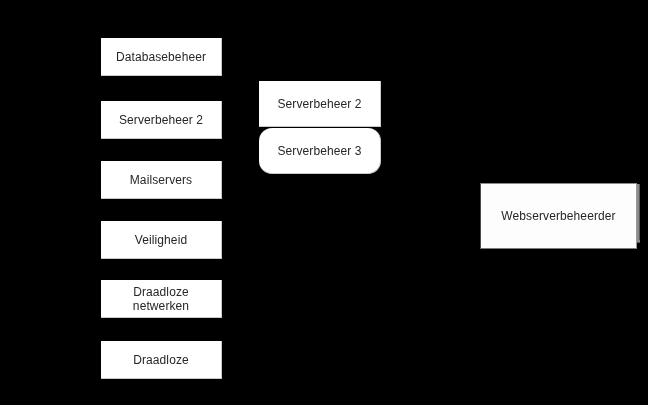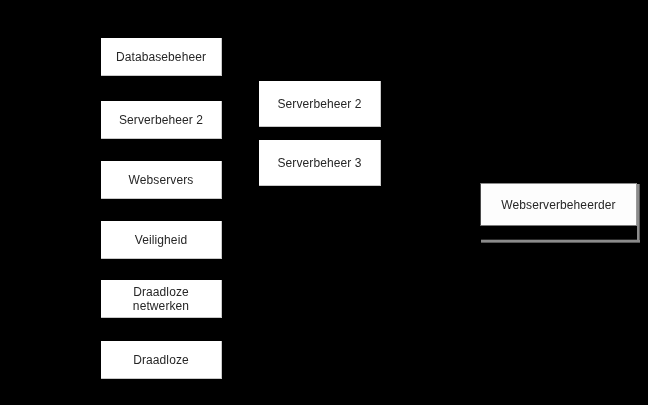--- a/index.html
+++ b/index.html
@@ -49,28 +49,28 @@
   .g1-4 { top: 280px; }
   .g1-5 { top: 341px; }
 
   
   .col2 {
     left: 259px;
     width: 122px;
     height: 46px;
   }
   .g2-0 { top: 81px; }
-  .g2-1 { top: 140px; }
+  .g2-1 { top: 128px; border-radius: 13px; }
 
   
   .col3 {
     left: 480px;
     top: 183px;
     width: 157px;
-    height: 43px;
+    height: 66px;
     background: #fdfdfd;
     border-top: 1px solid #8a8a8a;
     border-left: 1px solid #4a4a4a;
     border-right: 1px solid #9a9a9a;
     border-bottom: 1px solid #7a7a7a;
     font-size: 12px;
   }
   .col3-shadow {
     position: absolute;
     left: 481px;
@@ -107,21 +107,21 @@
 
 <div id="canvas">
 
   <div class="node col1 g1-0">
     <span class="label">Databasebeheer</span>
   </div>
   <div class="node col1 g1-1">
     <span class="label">Serverbeheer 2</span>
   </div>
   <div class="node col1 g1-2">
-    <span class="label">Webservers</span>
+    <span class="label">Mailservers</span>
   </div>
   <div class="node col1 g1-4">
     <span class="label">Draadloze
 netwerken</span>
   </div>
   <div class="node col1 g1-3">
     <span class="label">Veiligheid</span>
   </div>
   <div class="node col1 g1-5">
     <span class="label">Draadloze</span>

